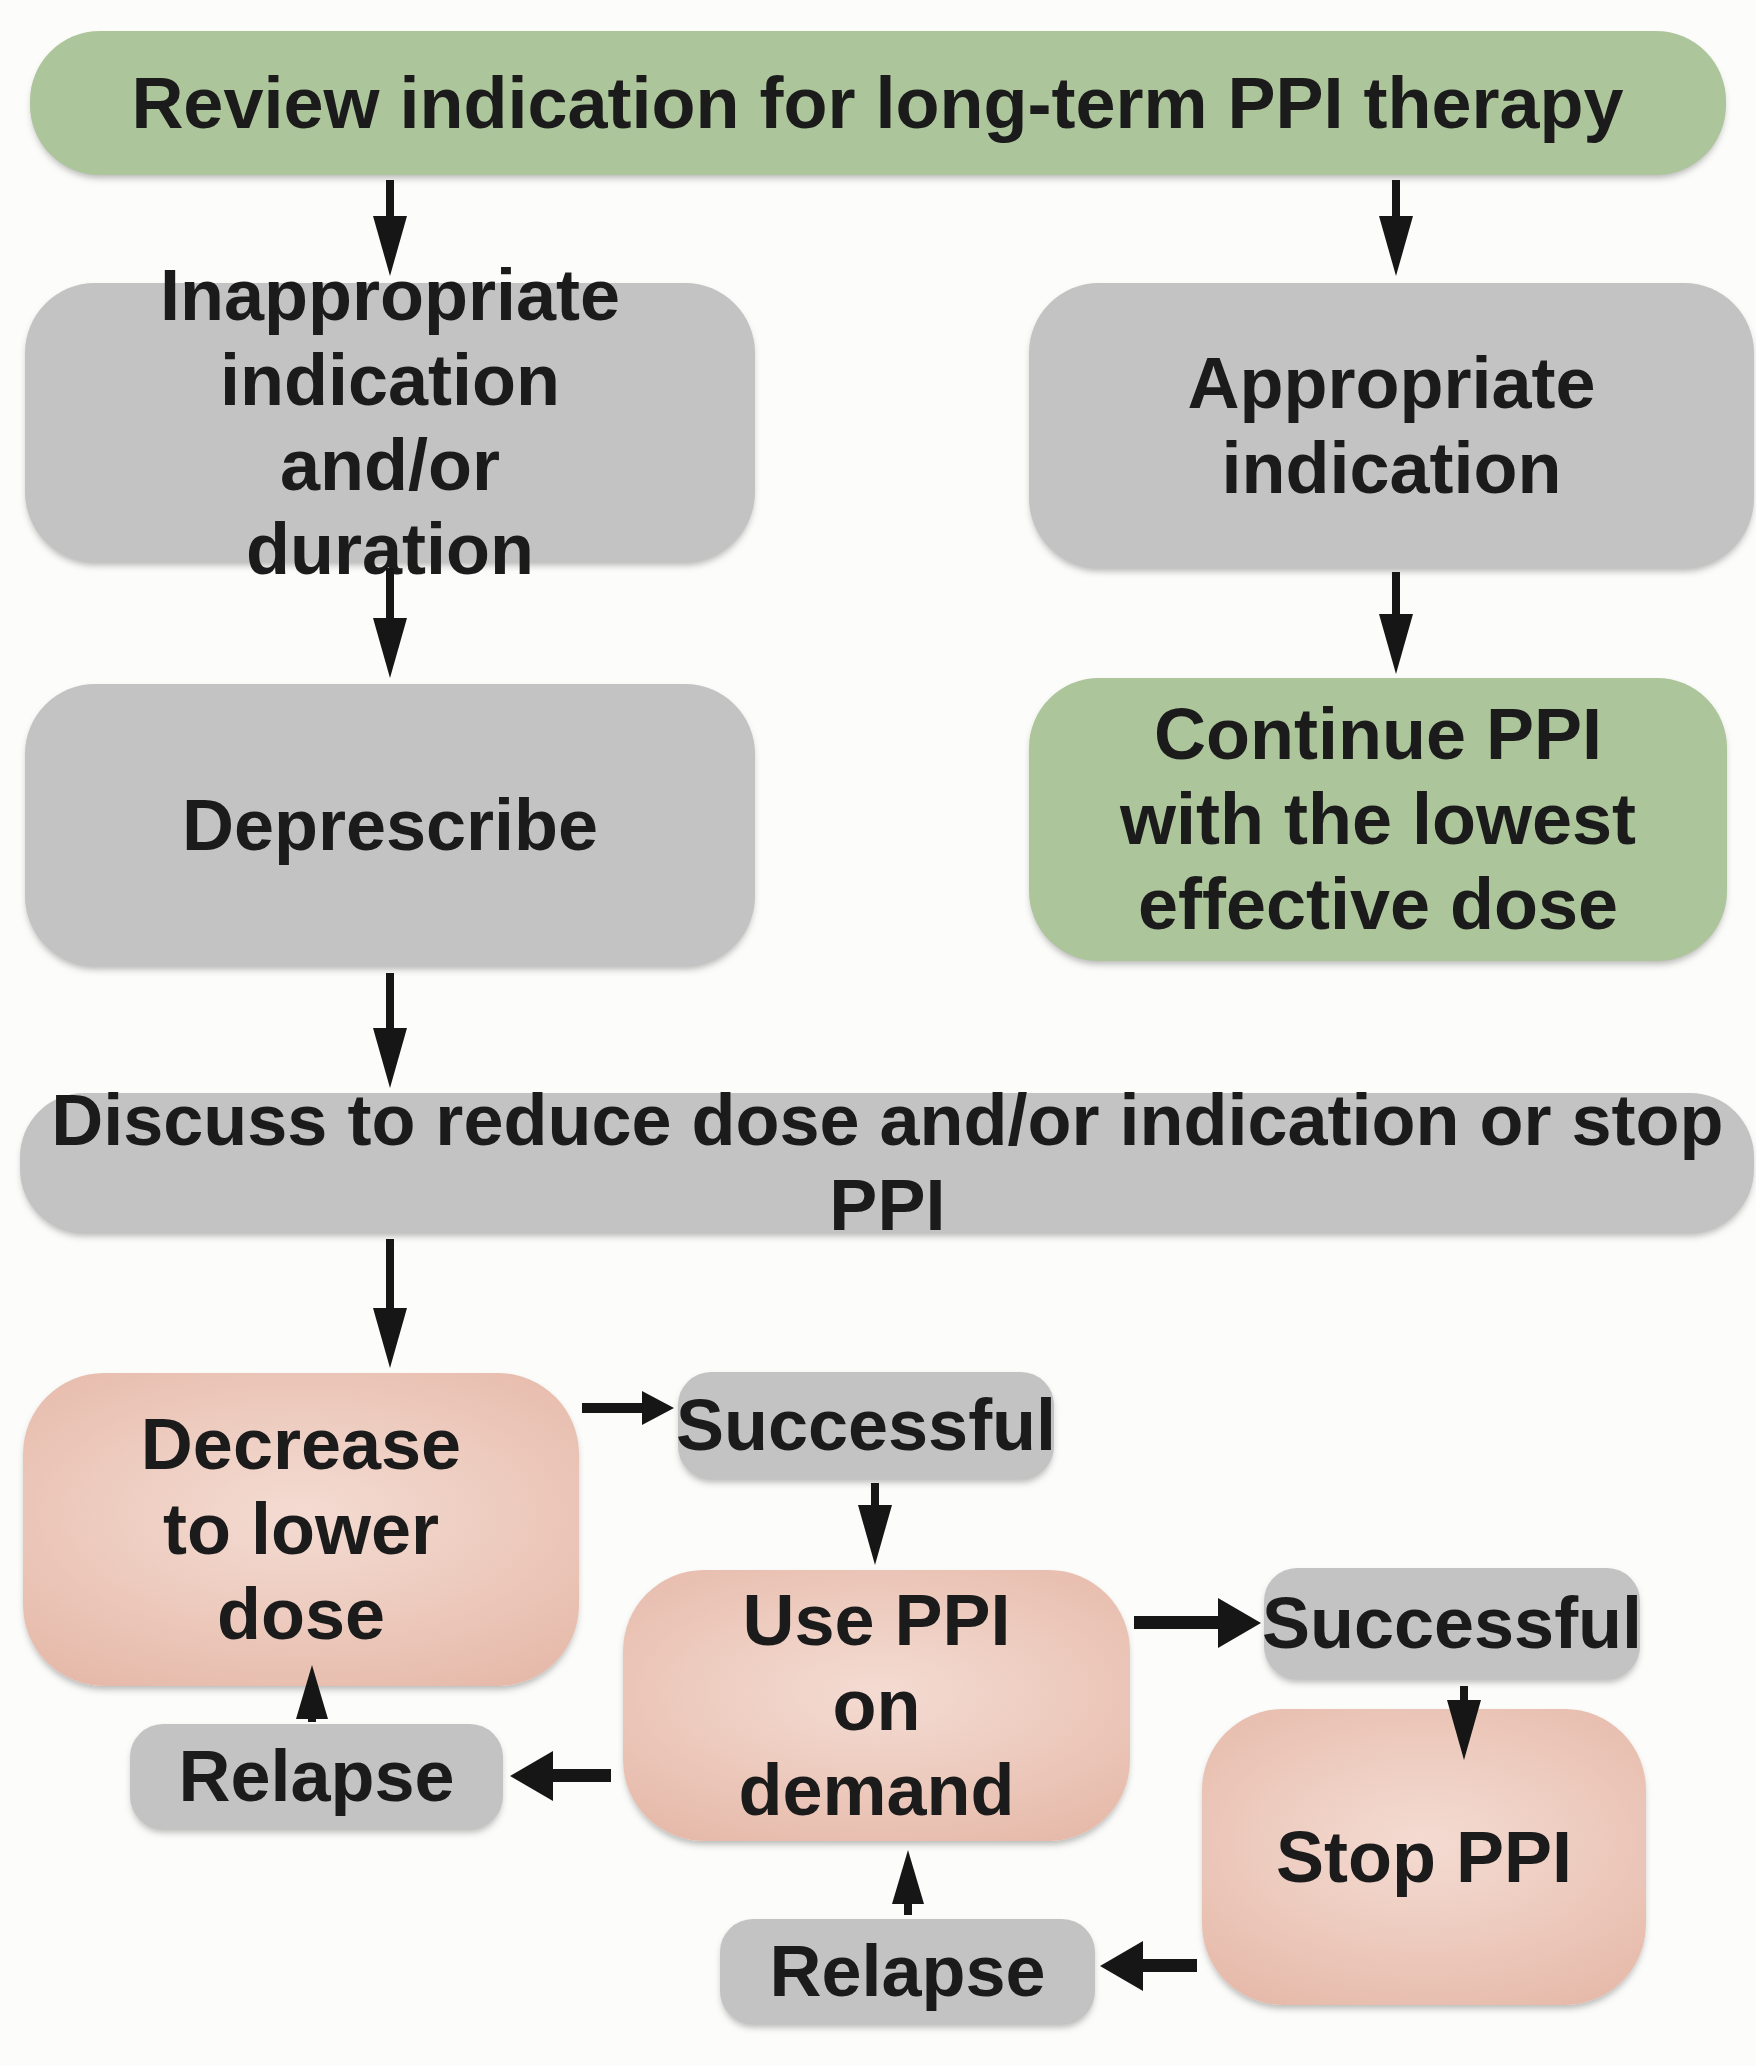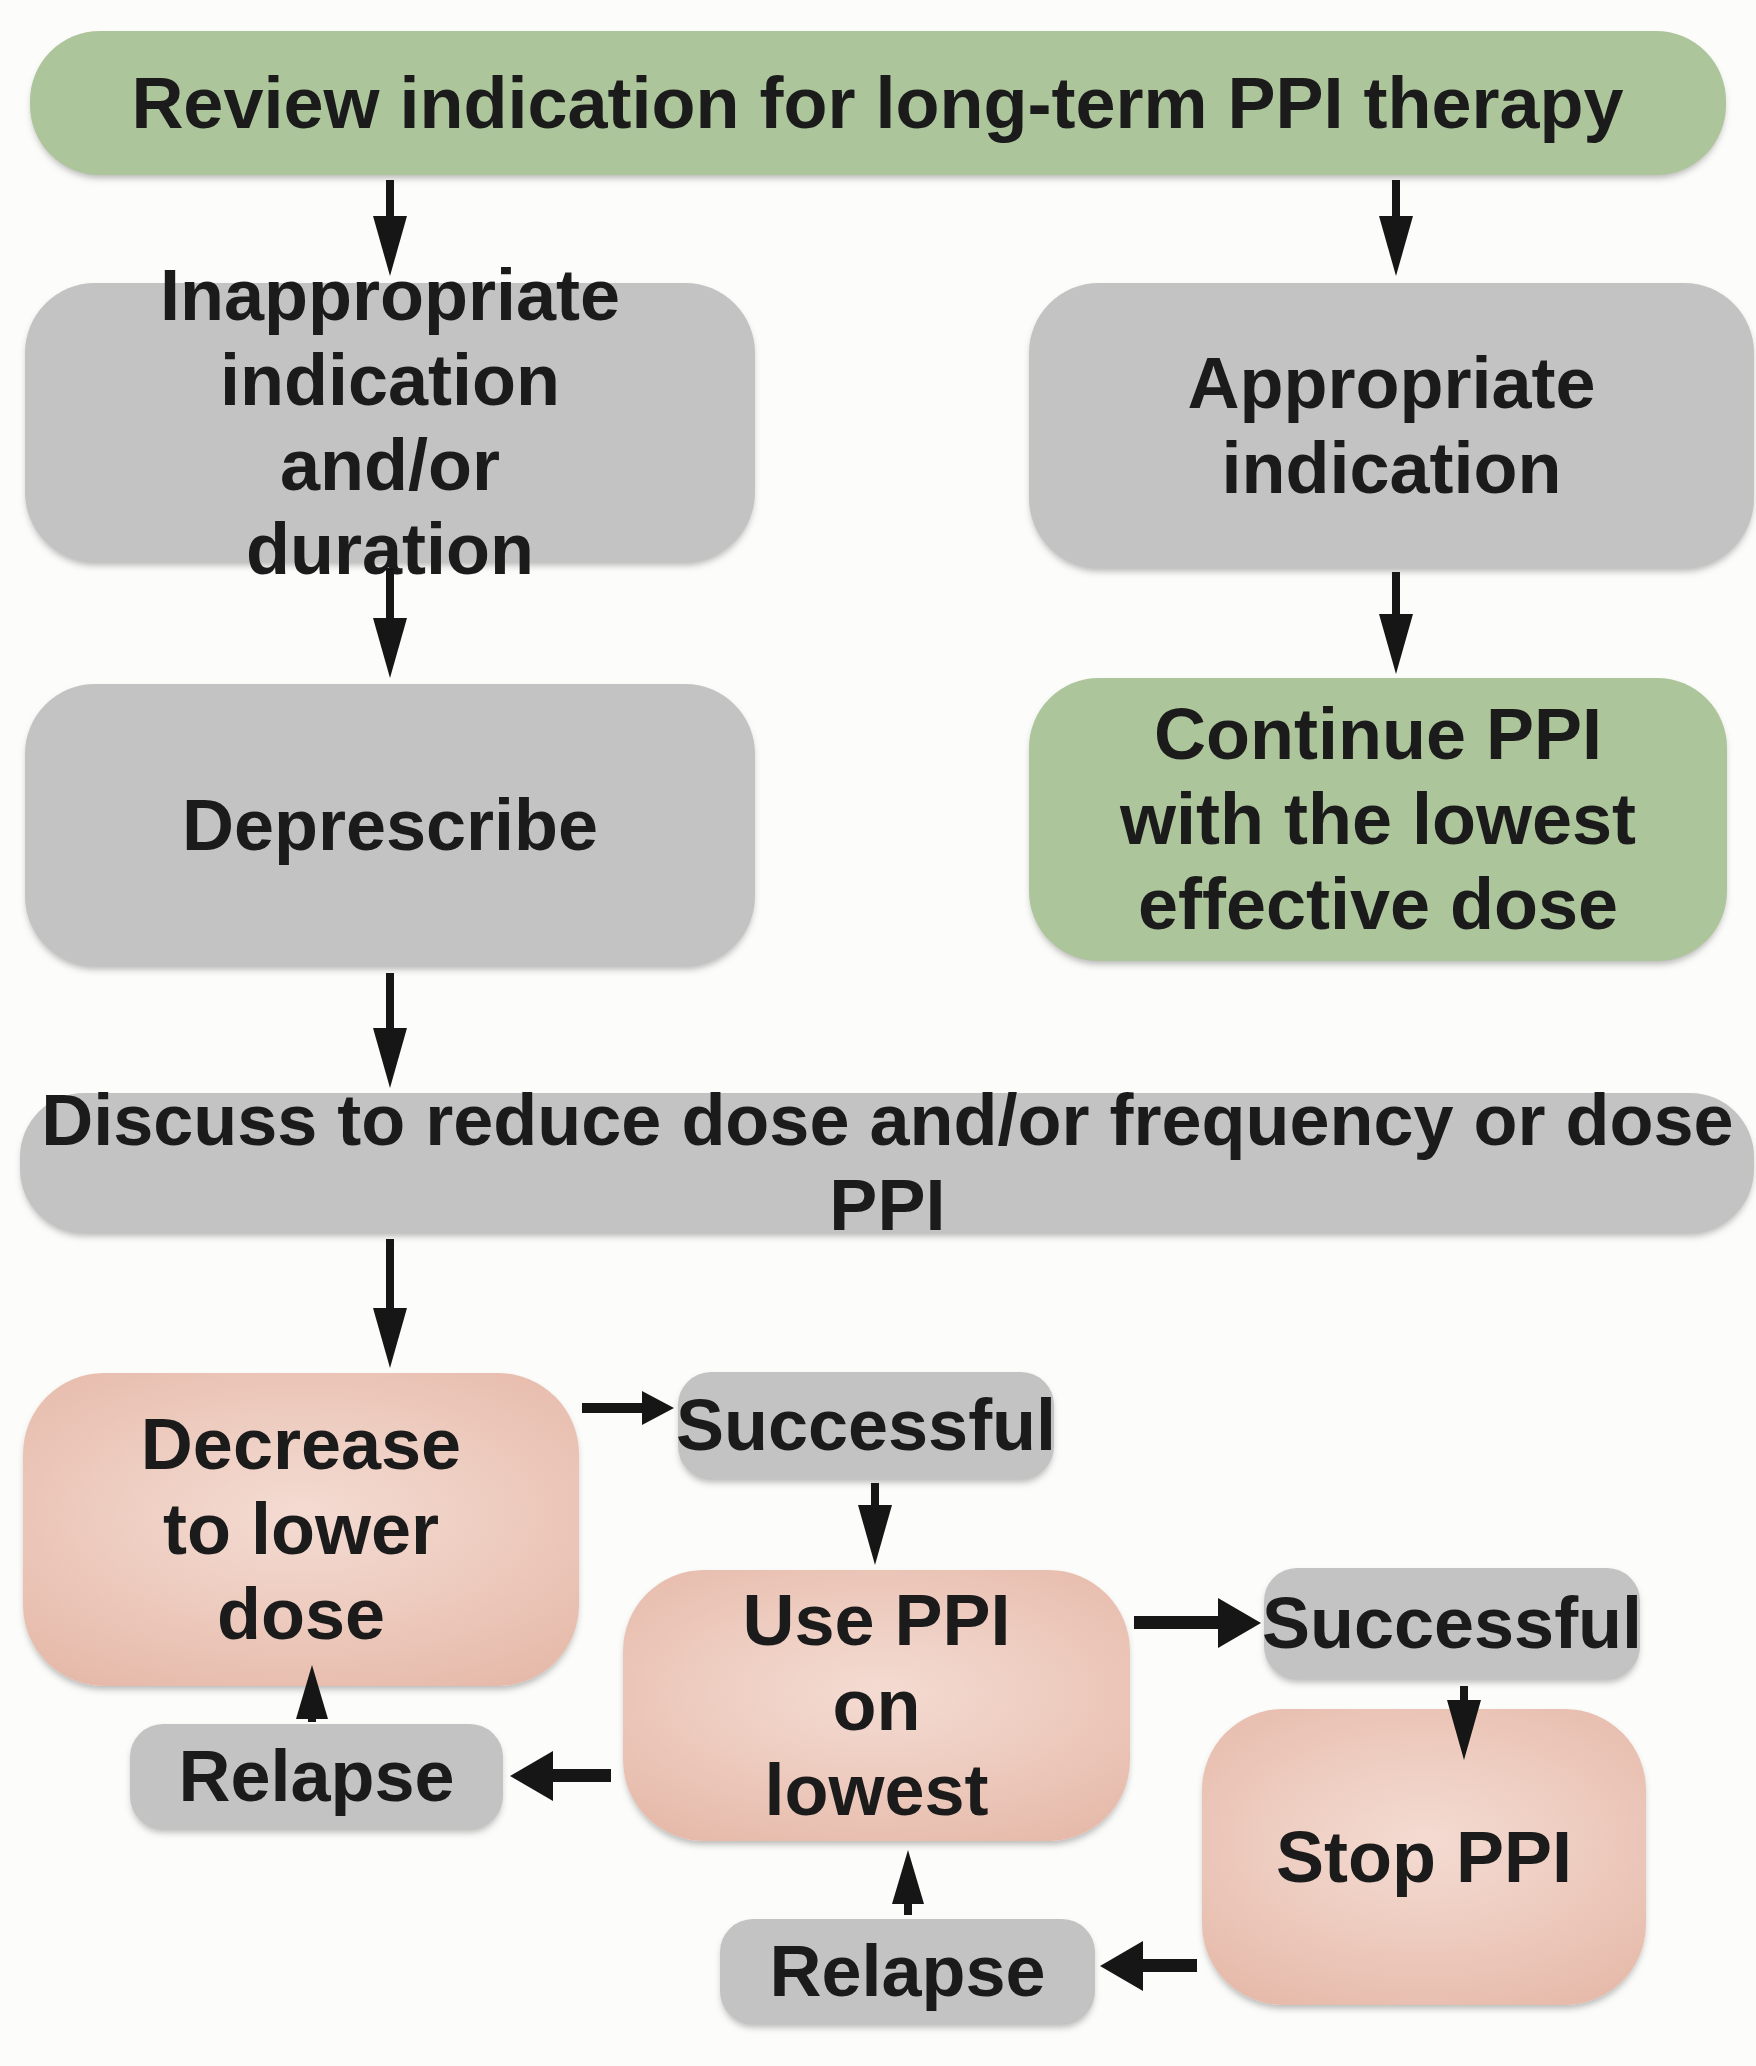--- a/index.html
+++ b/index.html
@@ -105,33 +105,33 @@
 
   <div class="node gray r-big" id="node-deprescribe">
     <span class="label">Deprescribe</span>
   </div>
 
   <div class="node green r-big" id="node-continue">
     <span class="label">Continue PPI with the lowest effective dose</span>
   </div>
 
   <div class="node gray" id="node-discuss">
-    <span class="label">Discuss to reduce dose and/or frequency or dose PPI</span>
+    <span class="label">Discuss to reduce dose and/or indication or stop PPI</span>
   </div>
 
   <div class="node pink r-pink" id="node-decrease">
     <span class="label">Decrease to lower dose</span>
   </div>
 
   <div class="node gray r-small" id="node-successful1">
     <span class="label">Successful</span>
   </div>
 
   <div class="node pink r-pink" id="node-use">
-    <span class="label">Use PPI on lowest</span>
+    <span class="label">Use PPI on demand</span>
   </div>
 
   <div class="node gray r-small" id="node-successful2">
     <span class="label">Successful</span>
   </div>
 
   <div class="node pink r-pink" id="node-stop">
     <span class="label">Stop PPI</span>
   </div>
 

